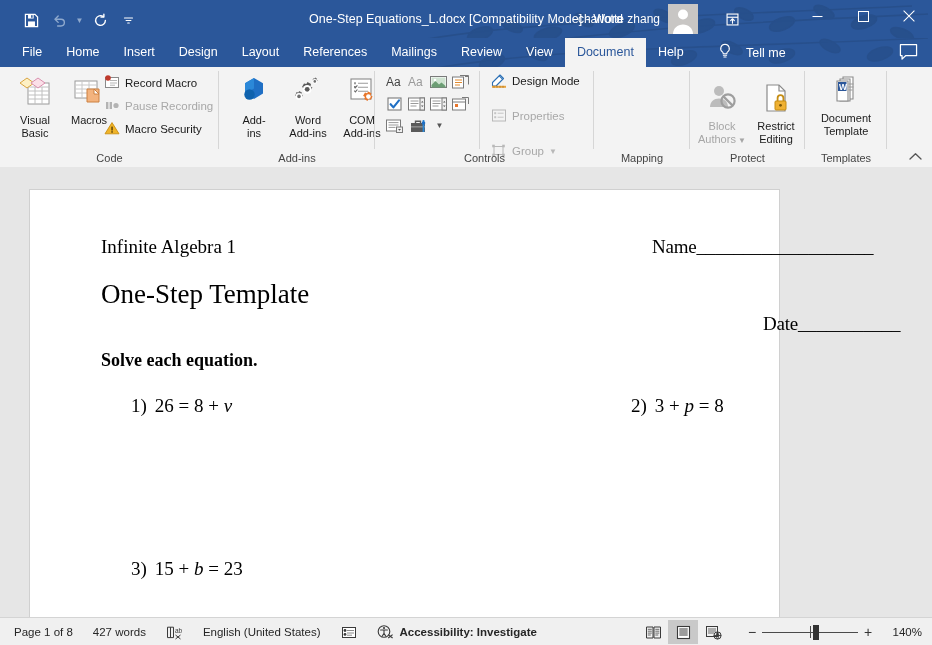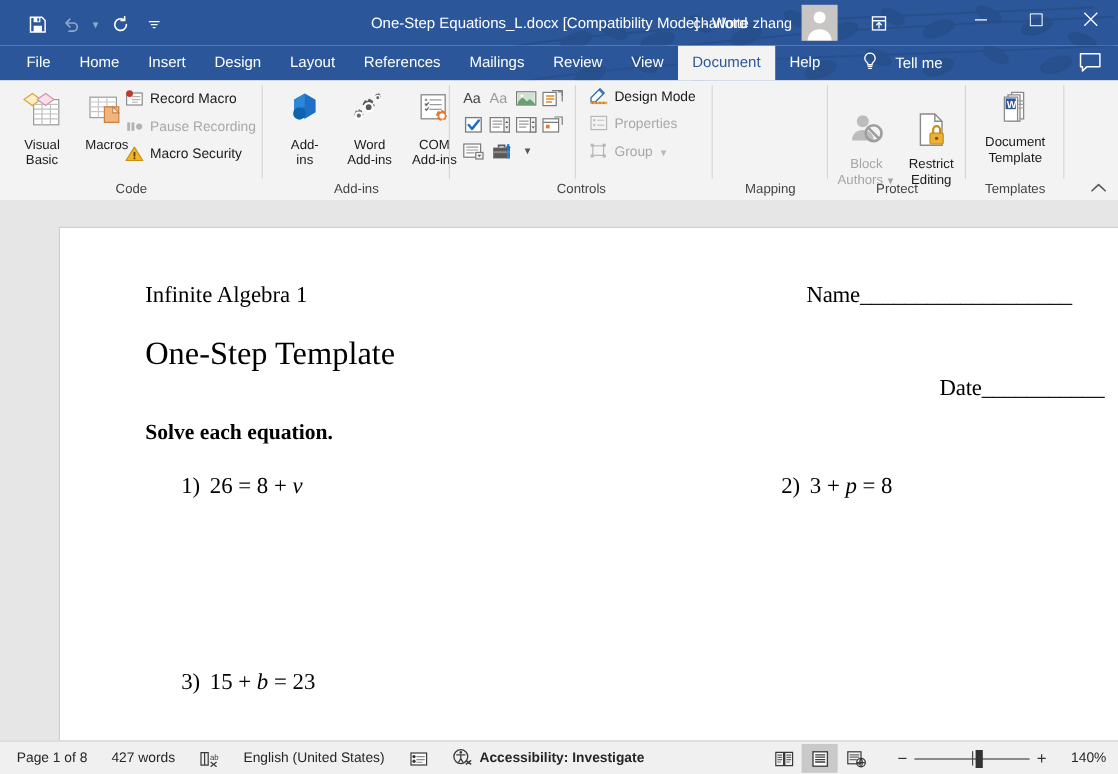--- a/index.html
+++ b/index.html
@@ -237,25 +237,24 @@
   .docarea {
     position: absolute;
     left: 0; top: 167px;
     width: 932px; height: 450px;
     background: #e6e6e6;
     overflow: hidden;
   }
   .page {
     position: absolute;
     left: 30px; top: 23px;
-    width: 882px;
+    width: 749px;
     height: 430px;
     background: #ffffff;
     box-shadow: 0 0 0 1px #d0d0d0;
-    margin-left: 20px;
   }
   .doc-body {
     position: absolute;
     left: 0; top: 0;
     width: 882px; height: 430px;
     font-family: "Liberation Serif", "DejaVu Serif", serif;
     color: #000000;
   }
   .hdr-left {
     position: absolute;
@@ -725,21 +724,21 @@
               <rect x="2" y="5" width="14" height="9" fill="#5a5a5a"></rect>
               <path d="M6.5 5V3.2h5V5" fill="none" stroke="#5a5a5a" stroke-width="1.4"></path>
               <rect x="2" y="8" width="14" height="1.6" fill="#8a8a8a"></rect>
               <rect x="13.6" y="2" width="1.8" height="12" fill="#2b88d8"></rect>
               <circle cx="14.5" cy="5" r="1.8" fill="#1f6fc4"></circle>
             </svg>
           </div>
           <div style="width:13px; display:flex; align-items:center; justify-content:center; color:#555; font-size:8px;">▼</div>
         </div>
       </div>
-      <div style="position:absolute; left:112px; top:4px; display:flex; flex-direction:column; gap:3px;">
+      <div style="position:absolute; left:112px; top:4px; display:flex; flex-direction:column; gap:15px;">
         <div class="small-btn">
           <span>
             <svg width="16" height="15" viewBox="0 0 16 15" xmlns="http://www.w3.org/2000/svg">
               <path d="M1.5 9.5L9 2l3.5 3.5L5 13H1.5z" fill="#ffffff" stroke="#2b6fb5" stroke-width="1.1" stroke-linejoin="round"></path>
               <path d="M8.2 2.8l3.5 3.5" stroke="#2b6fb5" stroke-width="1.1"></path>
               <rect x="1" y="12.8" width="14" height="2" fill="#e8a33d"></rect>
               <path d="M3 12.8v2M6 12.8v2M9 12.8v2M12 12.8v2" stroke="#a9762a" stroke-width="0.8"></path>
             </svg>
           </span>
           <span>Design Mode</span>
@@ -775,21 +774,21 @@
       <div class="group-sep" style="left:104px;"></div>
       <div class="group-sep" style="right:0;"></div>
     </div>
 
     <div class="group" style="position:absolute; left:594px; top:0; width:96px;">
       <div class="group-label">Mapping</div>
       <div class="group-sep" style="right:0;"></div>
     </div>
 
     <div class="group" style="position:absolute; left:690px; top:0; width:115px;">
-      <div style="position:absolute; left:5px; top:22px; display:flex;">
+      <div style="position:absolute; left:5px; top:12px; display:flex;">
         <div class="big-btn disabled">
           <span class="ic">
             <svg width="34" height="30" viewBox="0 0 34 30" xmlns="http://www.w3.org/2000/svg">
               <circle cx="14" cy="8" r="5" fill="#bcbcbc"></circle>
               <path d="M5 24c0-5.2 4-8.6 9-8.6s9 3.4 9 8.6z" fill="#bcbcbc"></path>
               <circle cx="23" cy="18" r="6.6" fill="none" stroke="#9e9e9e" stroke-width="2.2"></circle>
               <path d="M18.6 13.6l8.8 8.8" stroke="#9e9e9e" stroke-width="2.2"></path>
             </svg>
           </span>
           <span class="lbl"><span>Block</span><br><span>Authors</span><span style="font-size:8px;"> ▼</span></span>

